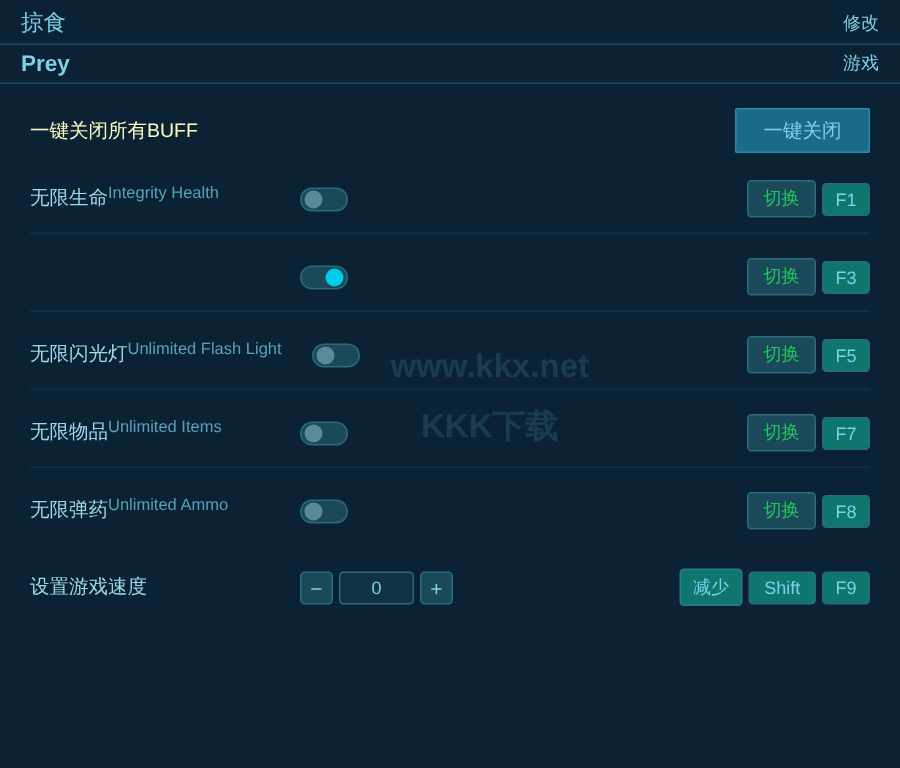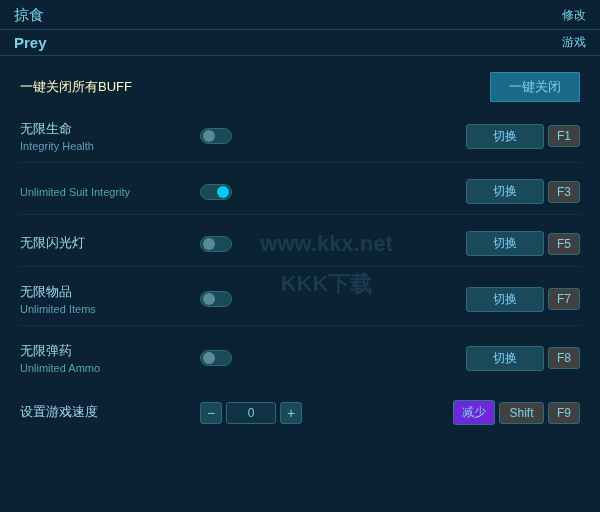--- a/index.html
+++ b/index.html
@@ -86,21 +86,21 @@
       padding-bottom: 10px;
       border-bottom: 1px solid #0f3344;
     }
 
     .feature-row:last-child {
       border-bottom: none;
     }
 
     .feature-info {
       display: flex;
-      flex-direction: column;
+      flex-direction: row;
       min-width: 160px;
     }
 
     .feature-name-cn {
       font-size: 13px;
       color: #a0d8ef;
       margin-bottom: 2px;
     }
 
     .feature-name-en {
@@ -147,31 +147,31 @@
     .feature-right {
       display: flex;
       align-items: center;
       gap: 4px;
       min-width: 180px;
       justify-content: flex-end;
     }
 
     .switch-btn {
       background: #1a4a5a;
-      color: #7dd3fc;
-      border: 1px solid #2a6a7a;
-      border-radius: 3px;
-      padding: 3px 26px;
+      color: #22c55e;
+      border: 1px solid #2a6a7a;
+      border-radius: 3px;
+      padding: 3px 10px;
       font-size: 12px;
       cursor: pointer;
       font-family: Liberation Sans, sans-serif;
     }
 
     .key-badge {
-      background: #404040;
+      background: #0f766e;
       color: #7ecfe8;
       border: 1px solid #2a6a7a;
       border-radius: 3px;
       padding: 3px 8px;
       font-size: 12px;
       min-width: 30px;
       text-align: center;
     }
 
     .key-badge.wide {
@@ -219,21 +219,21 @@
       color: rgba(100, 180, 210, 0.18);
       font-size: 22px;
       font-weight: bold;
       pointer-events: none;
       text-align: center;
       line-height: 1.8;
       white-space: nowrap;
     }
 
     .reduce-btn {
-      background: #6d28d9;
+      background: #0f766e;
       color: #7ecfe8;
       border: 1px solid #2a7a8a;
       border-radius: 3px;
       padding: 3px 8px;
       font-size: 12px;
       cursor: pointer;
       font-family: 'Microsoft YaHei', Arial, sans-serif;
     }
   </style>
 </head>
@@ -267,35 +267,35 @@
           <div class="toggle-knob"></div>
         </div>
       </div>
       <div class="feature-right">
         <button class="switch-btn">切换</button>
         <span class="key-badge">F1</span>
       </div>
     </div>
       <div class="feature-row">
       <div class="feature-info">
-        <span class="feature-name-en">Unlimited Suit Integrity</span>
       </div>
       <div class="feature-middle">
         <div class="toggle on">
           <div class="toggle-knob"></div>
         </div>
       </div>
       <div class="feature-right">
         <button class="switch-btn">切换</button>
         <span class="key-badge">F3</span>
       </div>
     </div>
       <div class="feature-row">
       <div class="feature-info">
         <span class="feature-name-cn">无限闪光灯</span>
+        <span class="feature-name-en">Unlimited Flash Light</span>
       </div>
       <div class="feature-middle">
         <div class="toggle">
           <div class="toggle-knob"></div>
         </div>
       </div>
       <div class="feature-right">
         <button class="switch-btn">切换</button>
         <span class="key-badge">F5</span>
       </div>

